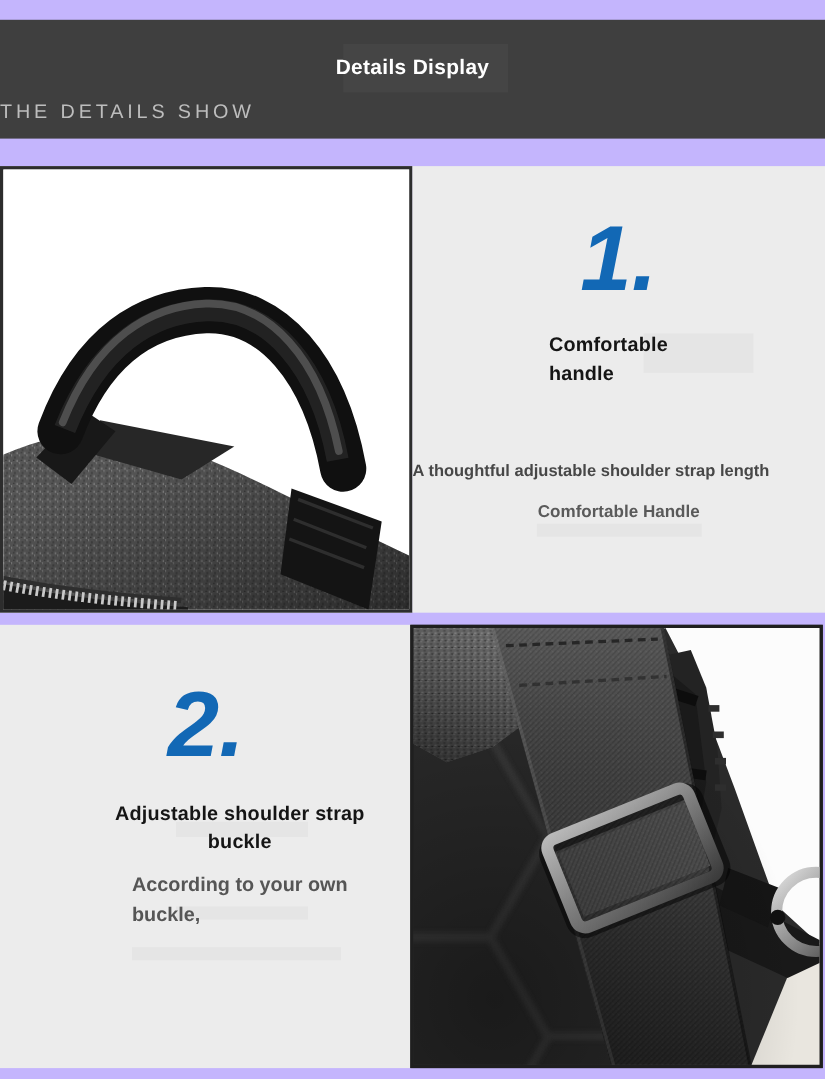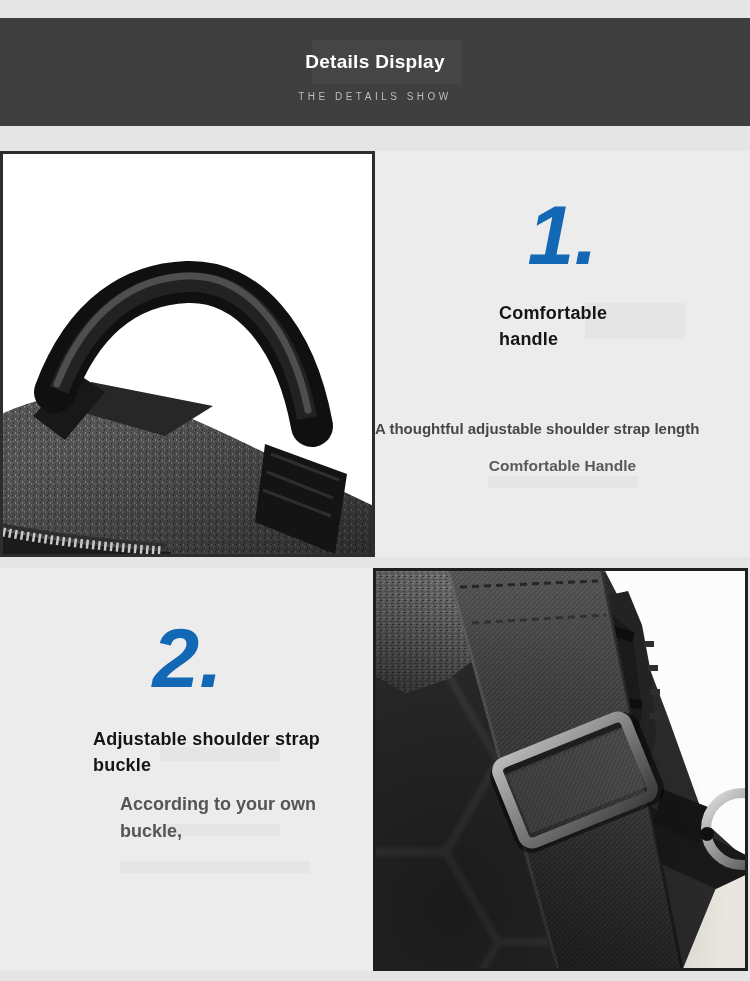--- a/index.html
+++ b/index.html
@@ -1,24 +1,24 @@
 <!DOCTYPE html>
 <html><head>
 <meta charset="utf-8">
 <style>
   html,body{margin:0;padding:0;background:#ffffff;}
-  .page{position:relative;width:750px;height:981px;background:#e5e5e5;overflow:hidden;
+  .page{position:relative;width:750px;height:981px;background:#c4b5fd;overflow:hidden;
         font-family:"Liberation Sans","DejaVu Sans",sans-serif;}
 
   
   .band{position:absolute;left:0;top:18px;width:750px;height:108px;background:#3f3f3f;}
   .band-title{position:absolute;left:0;top:33px;width:100%;text-align:center;
               color:#ffffff;font-size:19px;font-weight:700;letter-spacing:.3px;}
-  .band-sub{position:absolute;left:0;top:73px;width:100%;text-align:center;
-            color:#bdbdbd;font-size:10px;font-weight:400;letter-spacing:3.5px;}
+  .band-sub{position:absolute;left:0;top:73px;width:100%;
+            color:#bdbdbd;font-size:18px;font-weight:400;letter-spacing:3.5px;}
   .band-wm{position:absolute;left:312px;top:22px;width:150px;height:44px;
            background:rgba(255,255,255,0.03);}
 
   
   .row{position:absolute;left:0;width:750px;}
   .row1{top:151px;height:406px;}
   .row2{top:568px;height:403px;}
 
   .photo{position:absolute;box-sizing:border-box;margin:0;}
   .photo svg{display:block;width:100%;height:100%;}
@@ -30,21 +30,21 @@
   .panel2{left:0;width:375px;}
 
   .num{position:absolute;left:0;width:100%;text-align:center;color:#1268b5;
        font-size:84px;line-height:1;font-weight:700;font-style:italic;}
   .panel1 .num{top:42px;}
   .panel2 .num{top:48px;}
 
   .panel h3{margin:0;position:absolute;font-size:18px;font-weight:700;color:#151515;
             line-height:26px;letter-spacing:.2px;}
   .panel1 h3{left:124px;top:149px;width:150px;}
-  .panel2 h3{left:93px;top:158px;width:250px;}
+  .panel2 h3{left:93px;top:158px;width:250px;text-align:center;}
 
   .panel p{margin:0;position:absolute;font-weight:700;}
   .p1a{left:15px;right:15px;top:224px;text-align:center;font-size:15px;color:#474747;line-height:19px;}
   .p1a span{display:inline-block;max-width:345px;}
   .p1b{left:0;width:100%;top:269px;text-align:left;font-size:15px;color:#474747;}
   .p1c{left:0;width:100%;top:306px;text-align:center;font-size:15.5px;color:#5a5a5a;}
   .p2a{left:120px;top:223px;width:225px;font-size:18px;color:#555555;line-height:27px;}
   .p2b{left:112px;top:272px;width:260px;font-size:16px;color:#555555;letter-spacing:-0.2px;}
 
   

